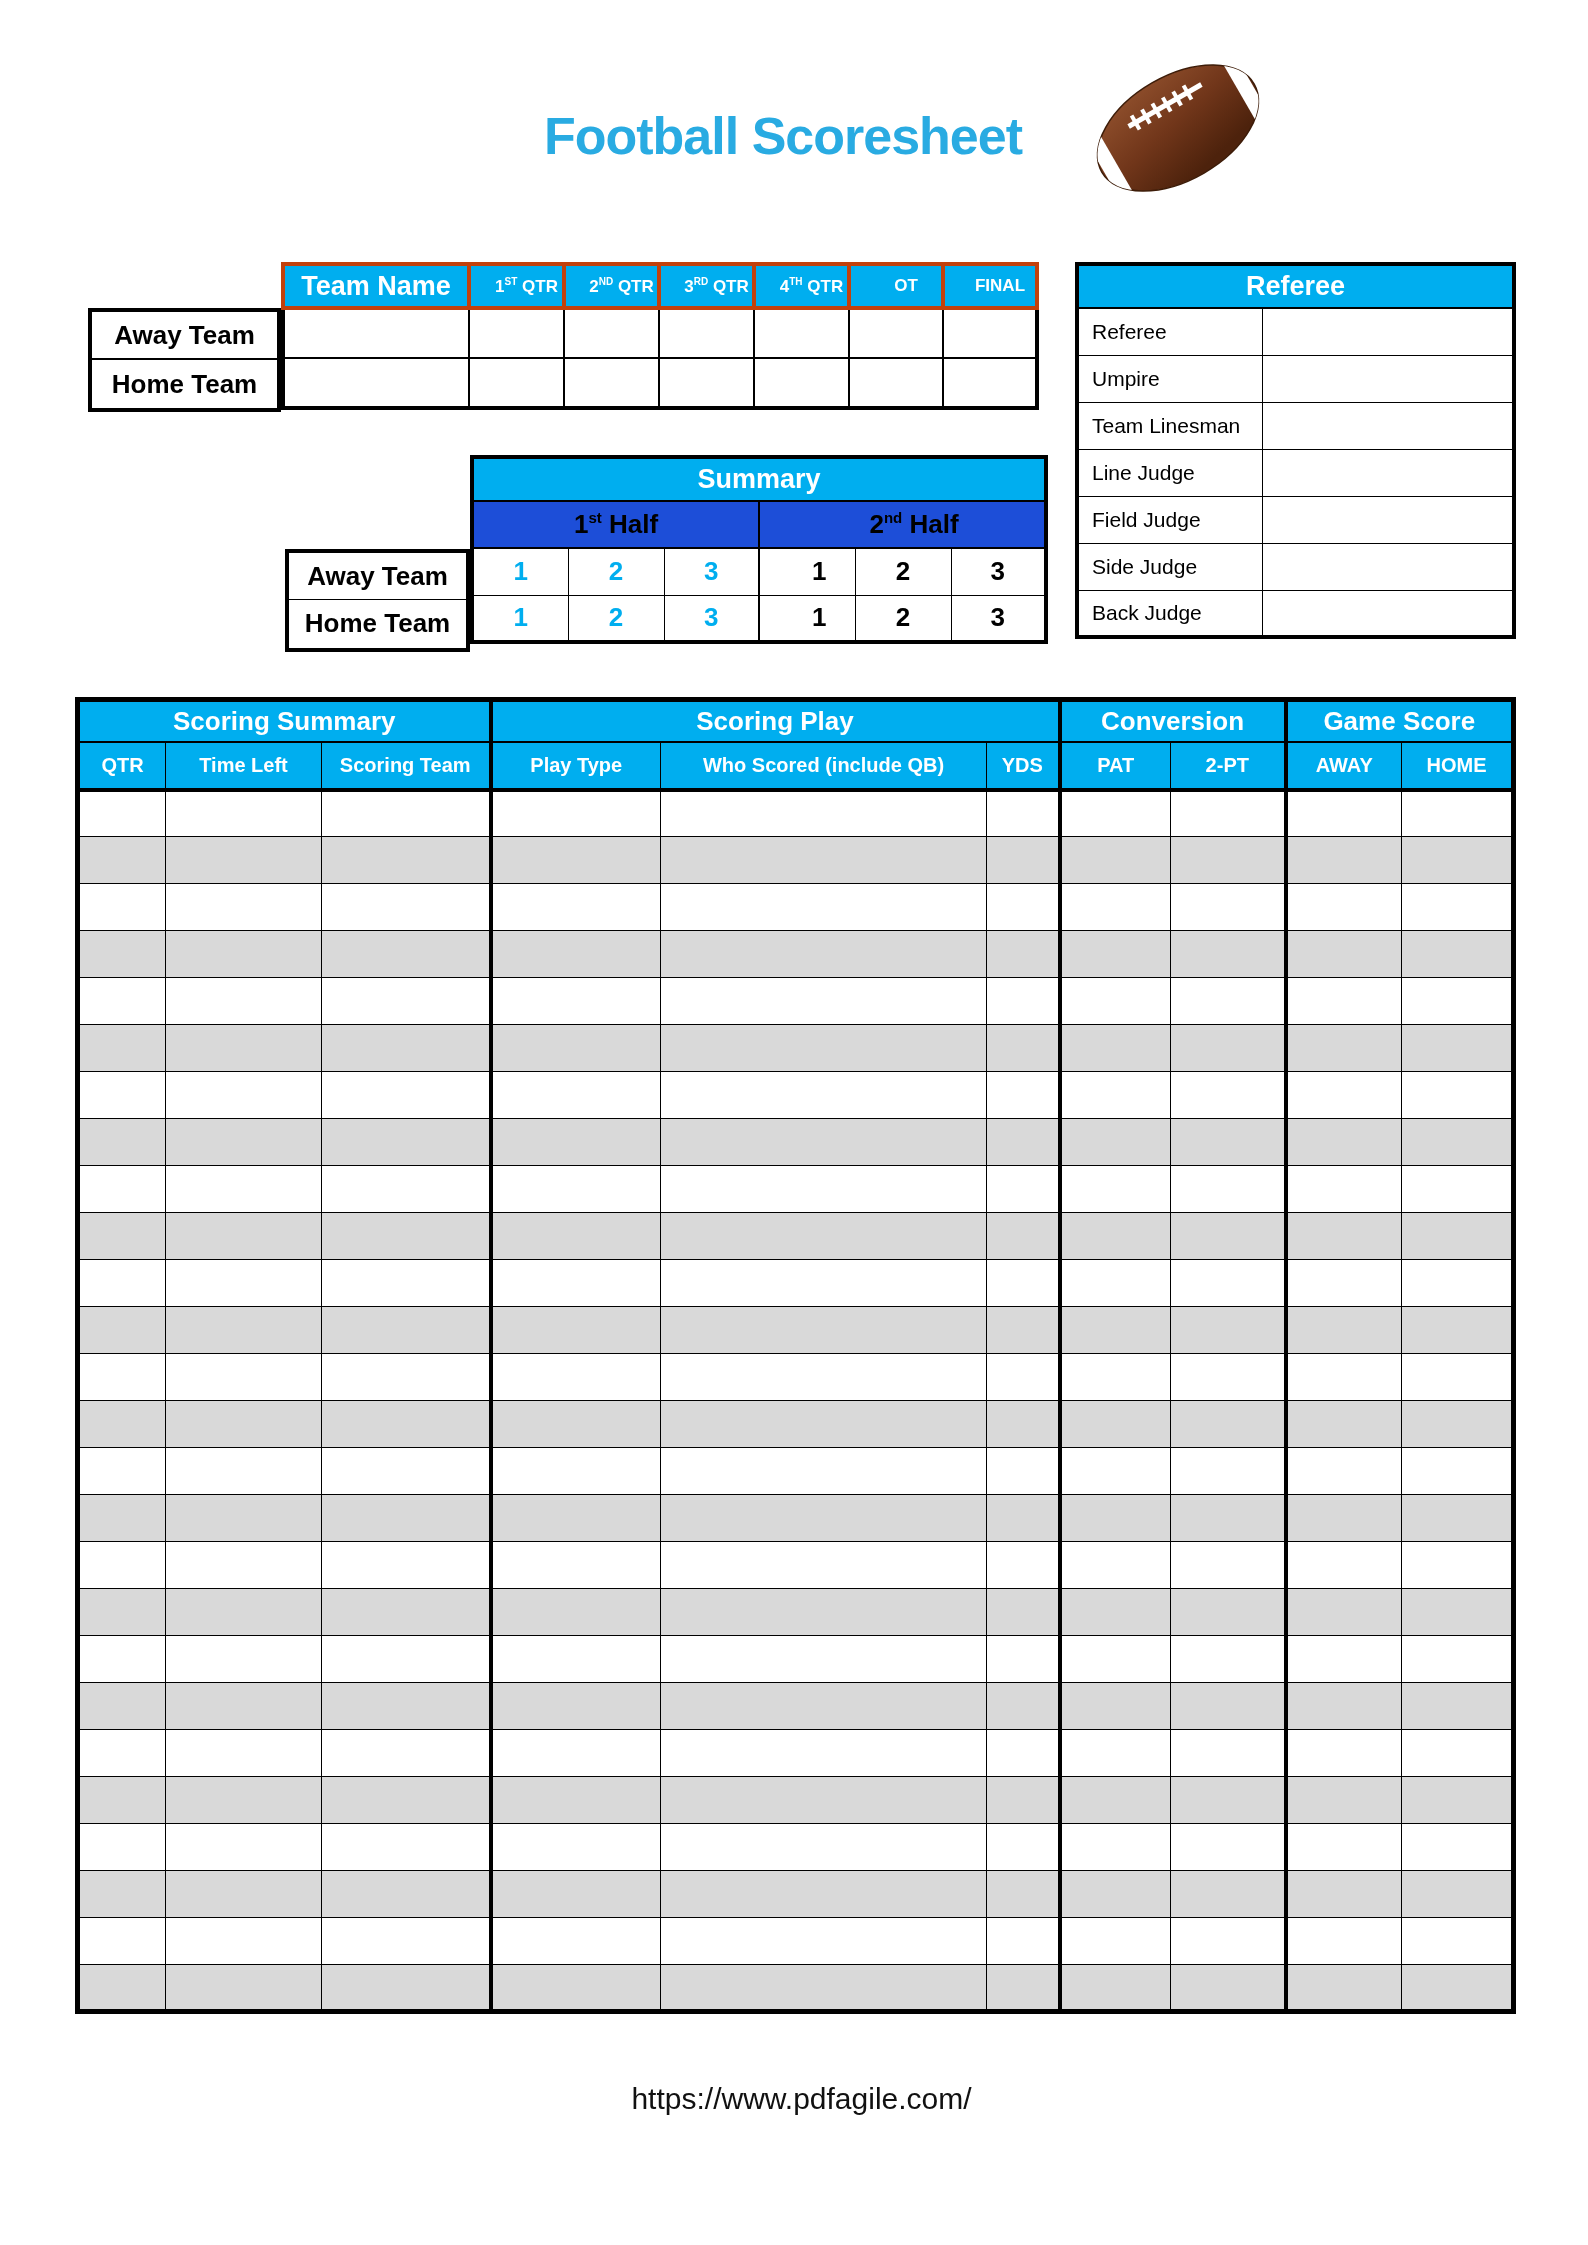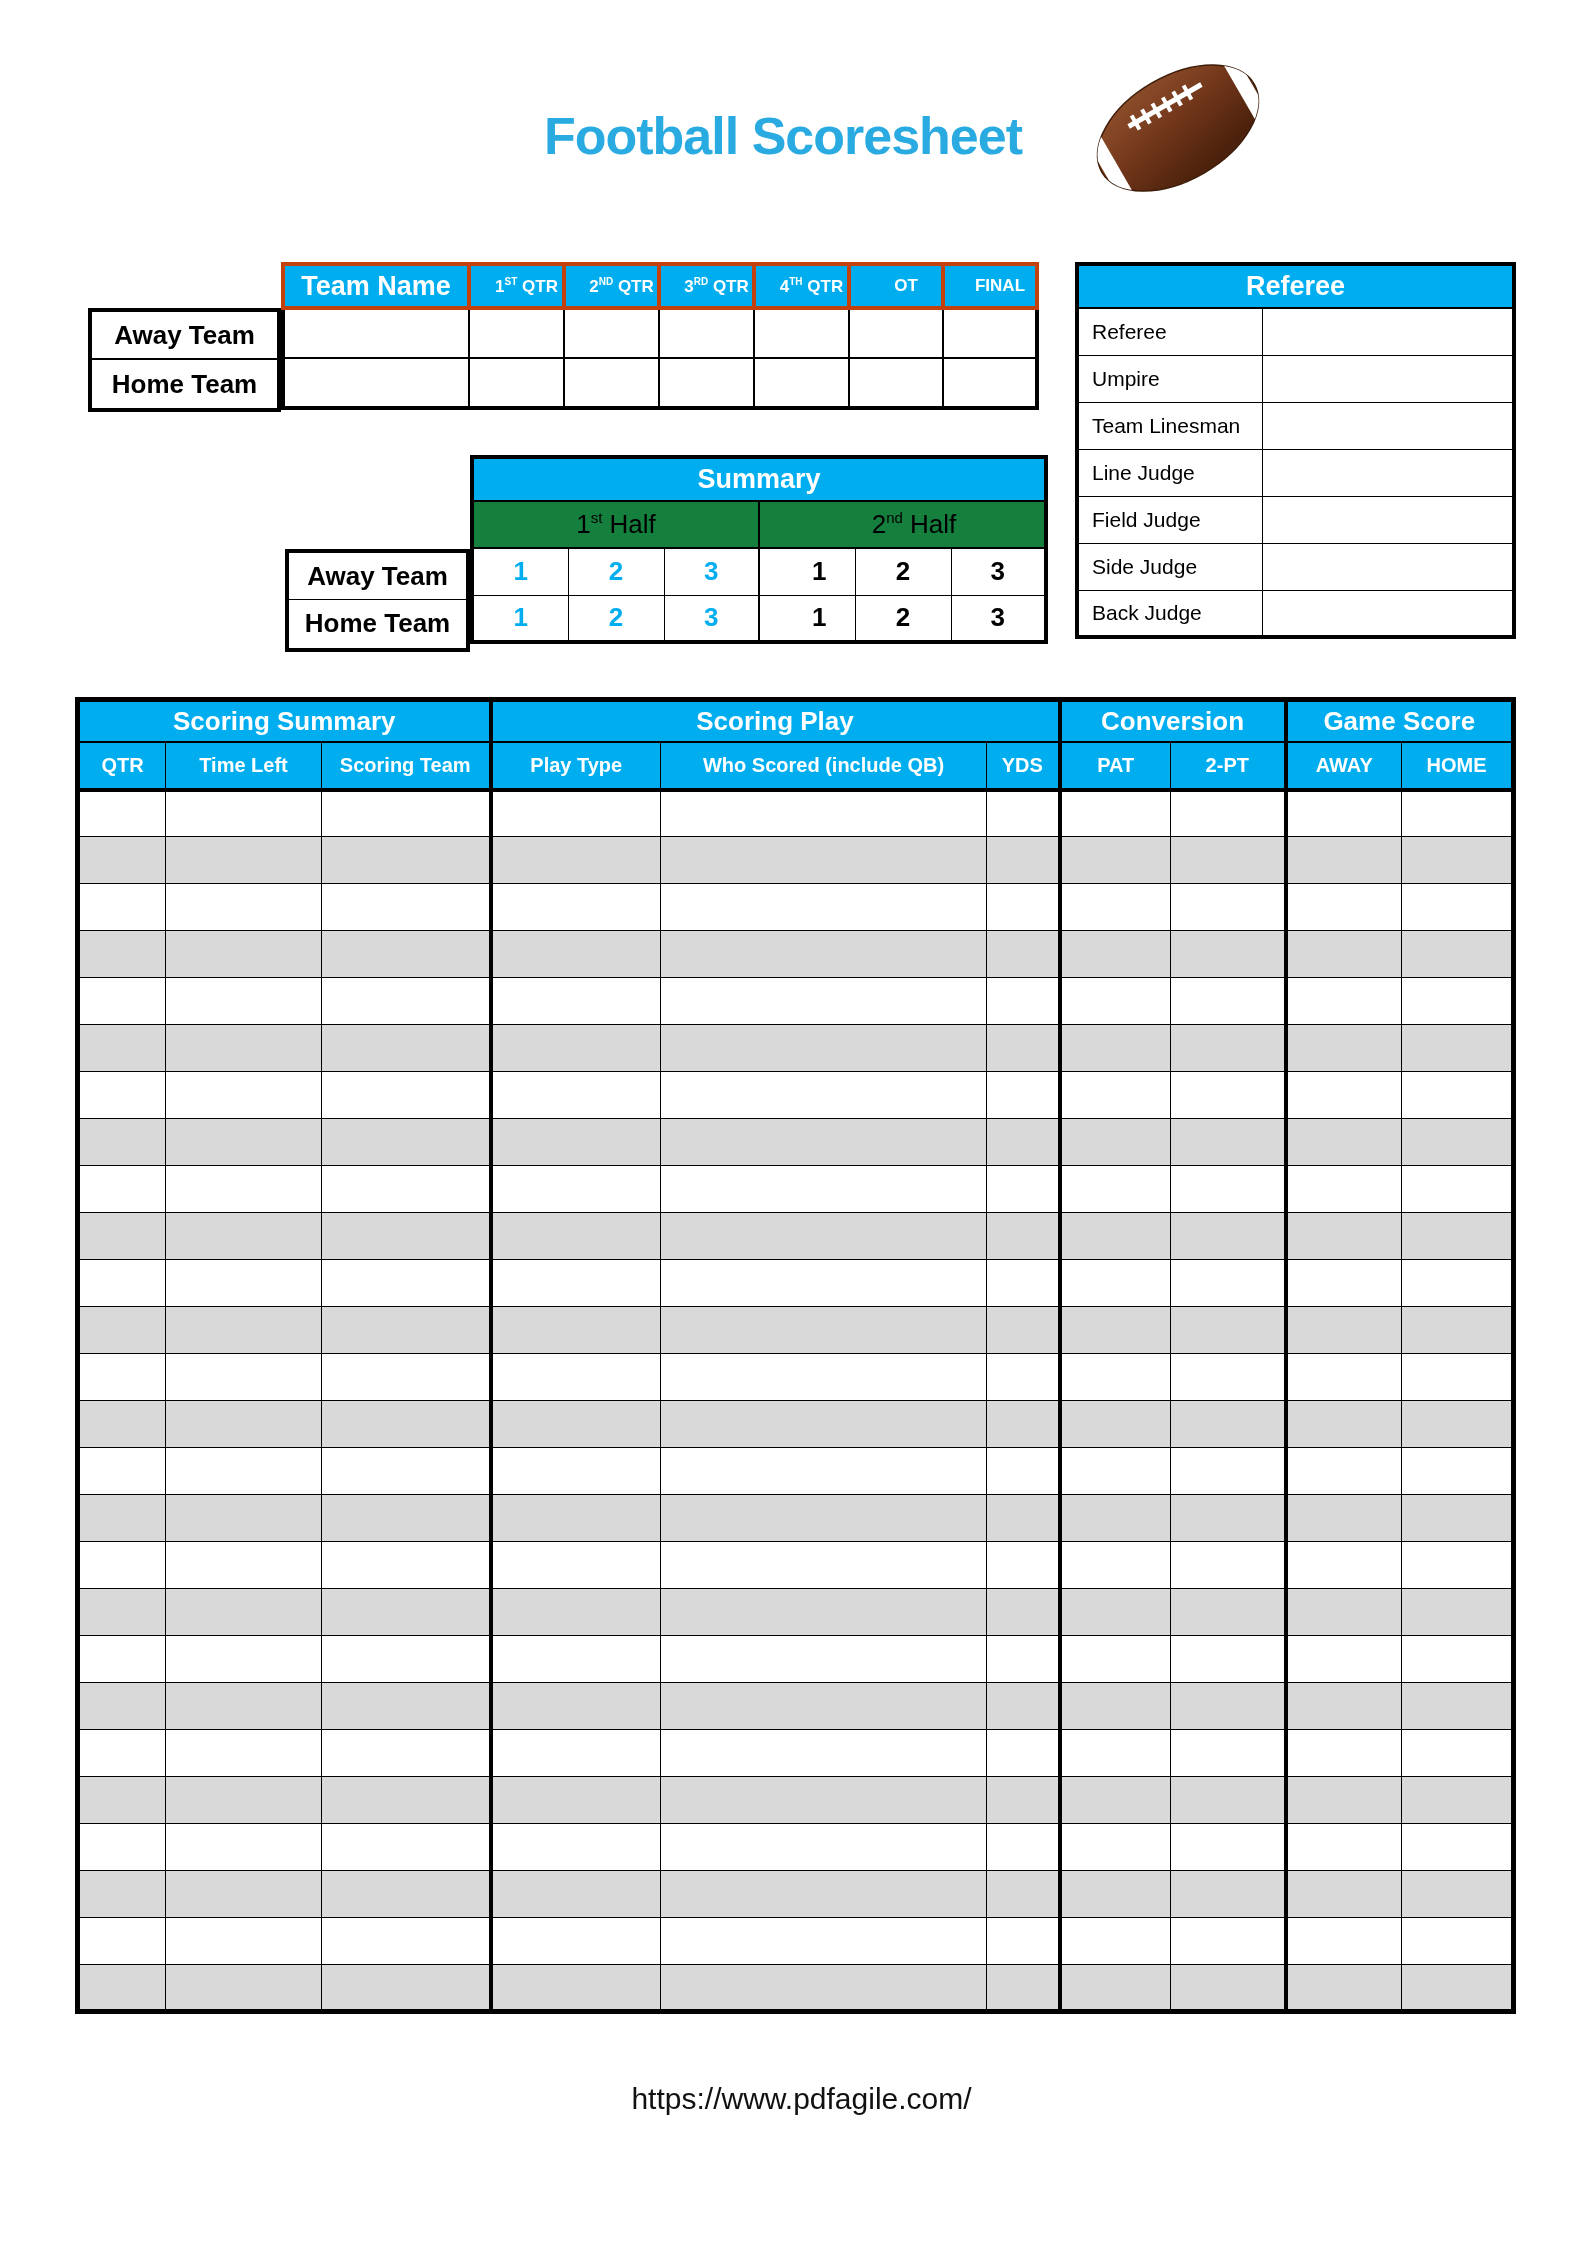--- a/index.html
+++ b/index.html
@@ -39,21 +39,21 @@
 
   
   .official { position:absolute; left:1075px; top:262px; width:437px; border:4px solid #000; }
   .official th { border:2px solid #000; height:44px; font-size:27px; }
   .official td { border:1px solid #000; height:47px; background:#fff; }
   .official td.olabel { font-size:21px; font-weight:normal; padding-left:13px; }
 
   
   .timeouts { position:absolute; left:470px; top:455px; width:574px; border:4px solid #000; }
   .timeouts th.tohead { border:2px solid #000; height:44px; font-size:27px; }
-  .timeouts th.half { border:2px solid #000; height:47px; font-size:26px; background:#15803d; color:#000; font-weight:normal; }
+  .timeouts th.half { border:2px solid #000; height:47px; font-size:26px; background:#1d4ed8; color:#000; font-weight:bold; }
   .timeouts th.half sup { font-size:15px; }
   .timeouts td { border:1px solid #000; height:47px; background:#fff; text-align:center;
     font-size:26px; font-weight:bold; }
   .timeouts td.acc { color:#00AEEF; }
   .timeouts td.h2start, .timeouts th.h2 { border-left:2px solid #000;padding-left:24px; }
   .tolabelbox {
     position:absolute; left:285px; top:549px; width:185px; height:103px;
     border:4px solid #000; background:#fff;
   }
   .tolabelbox .lrow {

